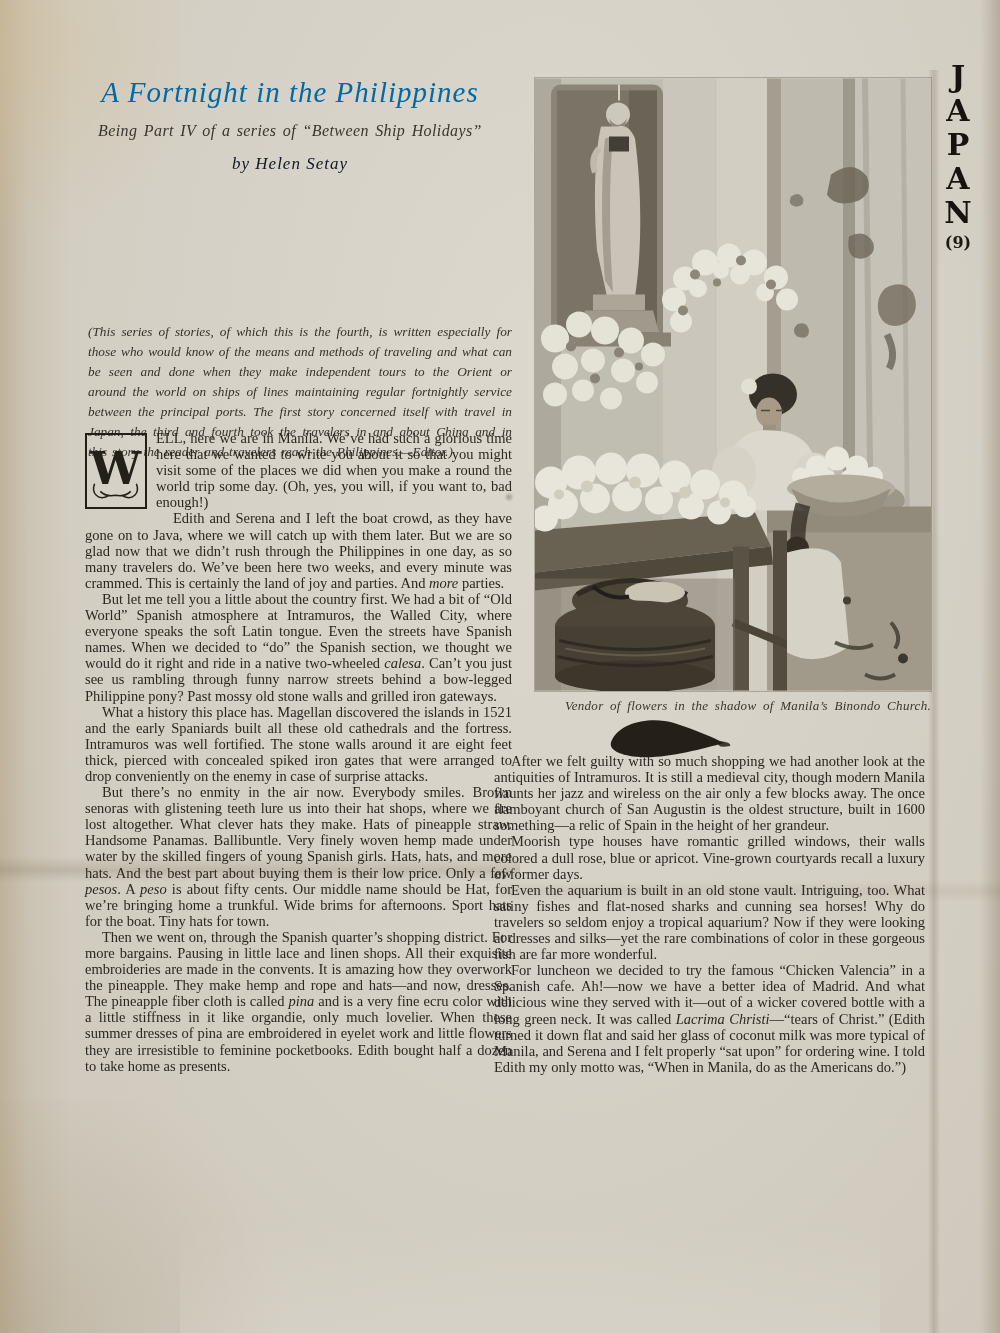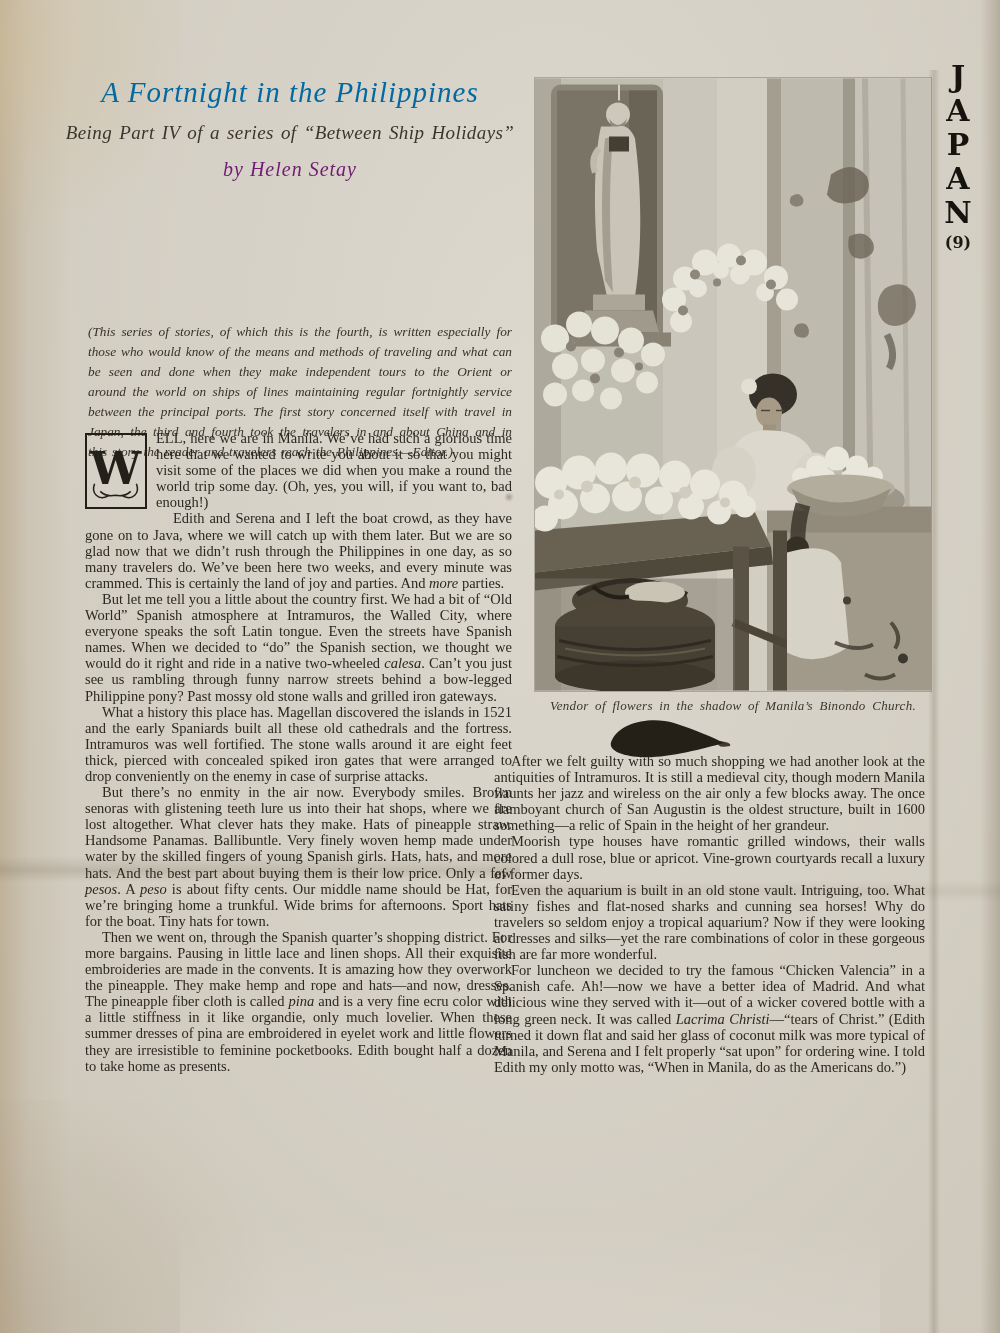--- a/index.html
+++ b/index.html
@@ -33,42 +33,42 @@
     background:linear-gradient(180deg, rgba(255,255,255,0), rgba(255,255,255,.10));}
   .blemish{left:504px;top:492px;width:10px;height:10px;border-radius:50%;
     background:radial-gradient(circle, rgba(120,110,95,.55), rgba(120,110,95,0) 70%);}
 
   
   .masthead{position:absolute;left:60px;top:66px;width:460px;text-align:center;}
   .title-line{font-variant:small-caps;font-weight:400;font-size:51px;line-height:60px;
     letter-spacing:5px;color:#332f28;margin:0;}
   .subtitle{font-style:italic;font-weight:400;font-size:29px;line-height:36px;color:#0369a1;
     margin:8px 0 0 0;letter-spacing:1px;}
-  .series-line{font-style:italic;font-size:19px;color:#3a362e;margin-top:12px;letter-spacing:.4px;word-spacing:2px;font-family:Liberation Serif, serif;}
-  .byline{font-style:italic;font-size:20px;color:#701a75;margin-top:14px;letter-spacing:1px;}
+  .series-line{font-style:italic;font-size:16px;color:#3a362e;margin-top:12px;letter-spacing:.4px;word-spacing:2px;font-family:Liberation Serif, serif;}
+  .byline{font-style:italic;font-size:17px;color:#0f172a;margin-top:14px;letter-spacing:1px;}
 
   
   .editor-note{position:absolute;left:88px;top:322px;width:424px;margin:0;
     font-style:italic;font-size:13.3px;line-height:20px;text-align:justify;color:#36322a;
     word-spacing:1.5px;}
 
   
   .col{position:absolute;text-align:justify;font-size:14.5px;line-height:16.1px;color:#2b2721;}
   .col p{margin:0;text-indent:17px;}
   .col p.lead{text-indent:0;}
   .col-left{left:85px;top:430px;width:427px;}
   .col-right{left:494px;top:753px;width:431px;}
   .dropcap{float:left;width:62px;height:76px;border:2.5px solid #221e18;
     margin:3px 9px 2px 0;box-sizing:border-box;background:rgba(255,255,255,.06);}
   .dropcap svg{display:block;}
 
   
   .photo{position:absolute;left:535px;top:78px;width:396px;margin:0;}
   .photo svg{display:block;box-shadow:0 0 0 1px rgba(90,82,68,.35);}
-  .photo figcaption{margin-top:7px;text-align:center;font-style:italic;font-size:13px;
+  .photo figcaption{margin-top:7px;text-align:right;font-style:italic;font-size:13px;
     color:#3a362e;letter-spacing:.3px;word-spacing:3px;}
   .ink-blot{position:absolute;left:602px;top:712px;}
 
   
   .margin-label{position:absolute;left:936px;top:60px;width:44px;text-align:center;
     font-family:"DejaVu Serif",serif;font-weight:bold;font-size:30px;line-height:34px;
     color:#16130f;letter-spacing:0;}
   .margin-label span{display:block;text-shadow:0 0 1px rgba(230,224,210,.8);}
   .page-number{position:absolute;left:936px;top:233px;width:44px;text-align:center;
     font-family:"DejaVu Serif",serif;font-weight:bold;font-size:16px;color:#1c1812;}

